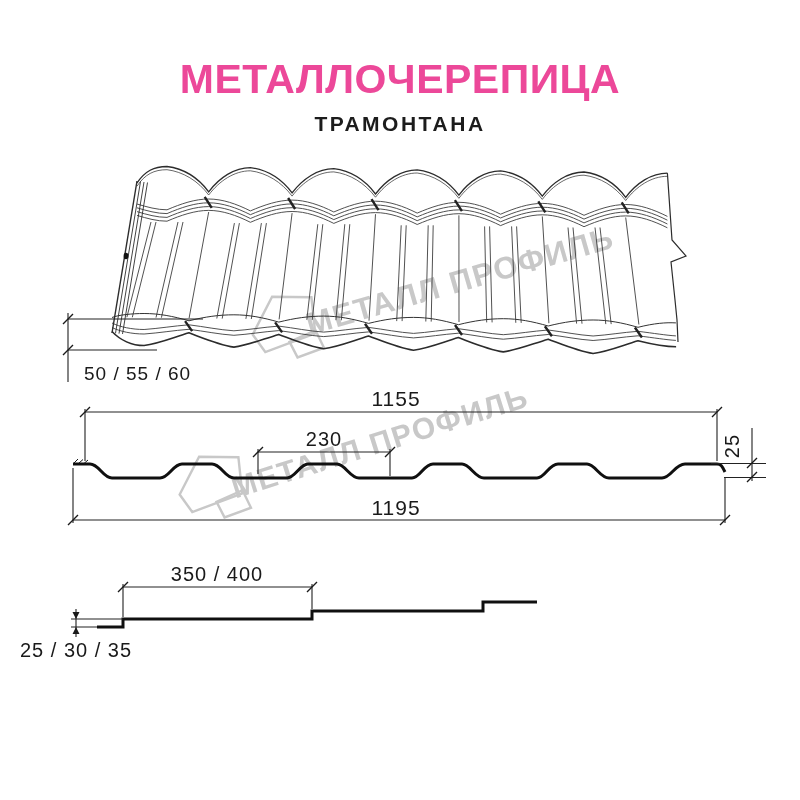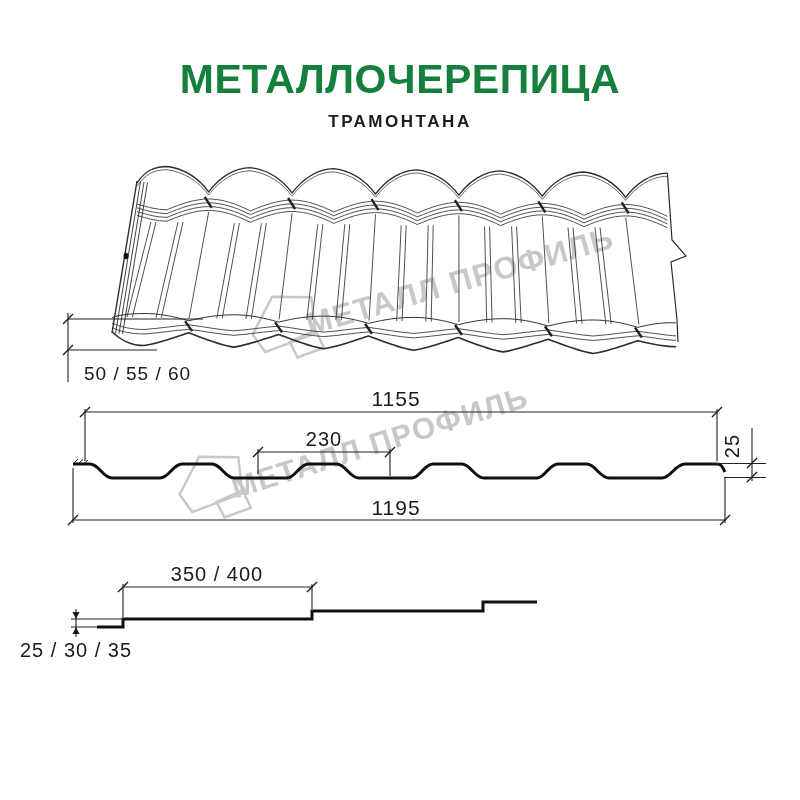--- a/index.html
+++ b/index.html
@@ -1,20 +1,20 @@
 <!DOCTYPE html>
 <html><head>
 <meta charset="utf-8">
 <style>
   html,body{margin:0;padding:0;background:#fff;}
   .page{position:relative;width:800px;height:800px;background:#fff;overflow:hidden;
         font-family:"Liberation Sans",sans-serif;color:#181818;}
   .header{position:absolute;top:56px;left:0;width:100%;text-align:center;z-index:2;}
-  .header h1{margin:0;font-size:41px;font-weight:800;letter-spacing:.5px;color:#15803d;}
-  .header h2{margin:9px 0 0 0;font-size:17px;font-weight:600;letter-spacing:2.5px;color:#1c1c1c;}
+  .header h1{margin:0;font-size:41px;font-weight:800;letter-spacing:.5px;color:#ec4899;}
+  .header h2{margin:9px 0 0 0;font-size:21px;font-weight:600;letter-spacing:2.5px;color:#1c1c1c;}
   svg.canvas{position:absolute;left:0;top:0;width:800px;height:800px;z-index:1;}
   .dimtxt{fill:#1a1a1a;font-family:"Liberation Sans",sans-serif;letter-spacing:1px;}
   .wmtxt{fill:#c8c8c8;font-family:"Liberation Sans",sans-serif;font-weight:700;letter-spacing:1.5px;}
 </style>
 </head>
 <body>
 
 <div class="page">
 
   <div class="header">

